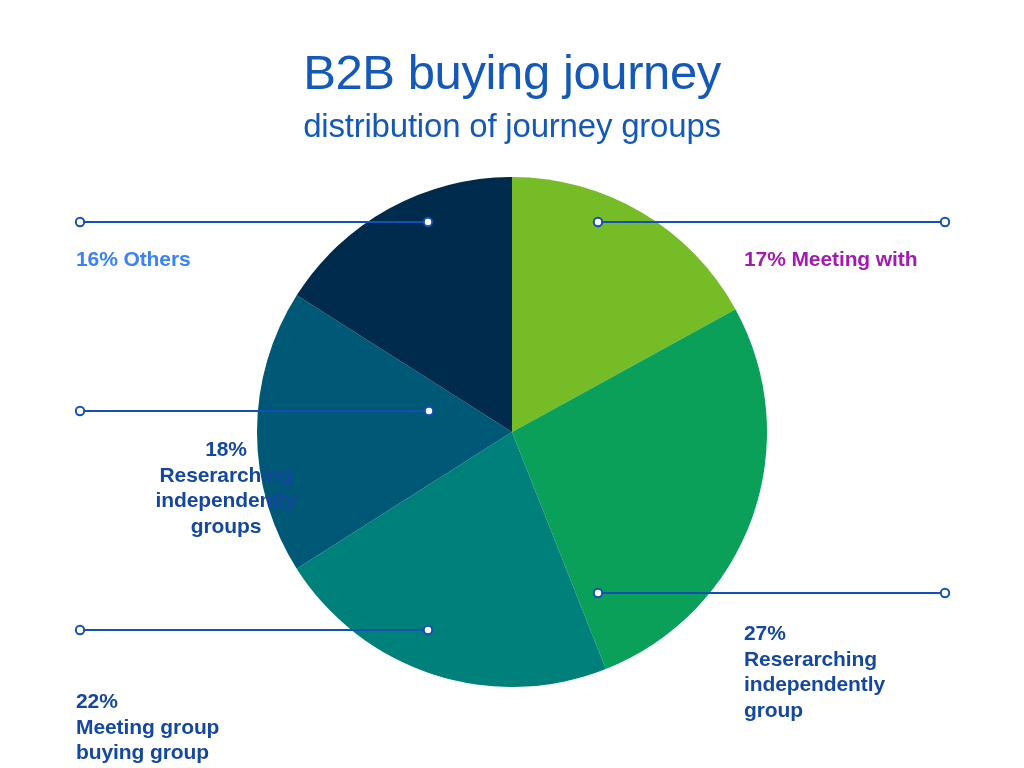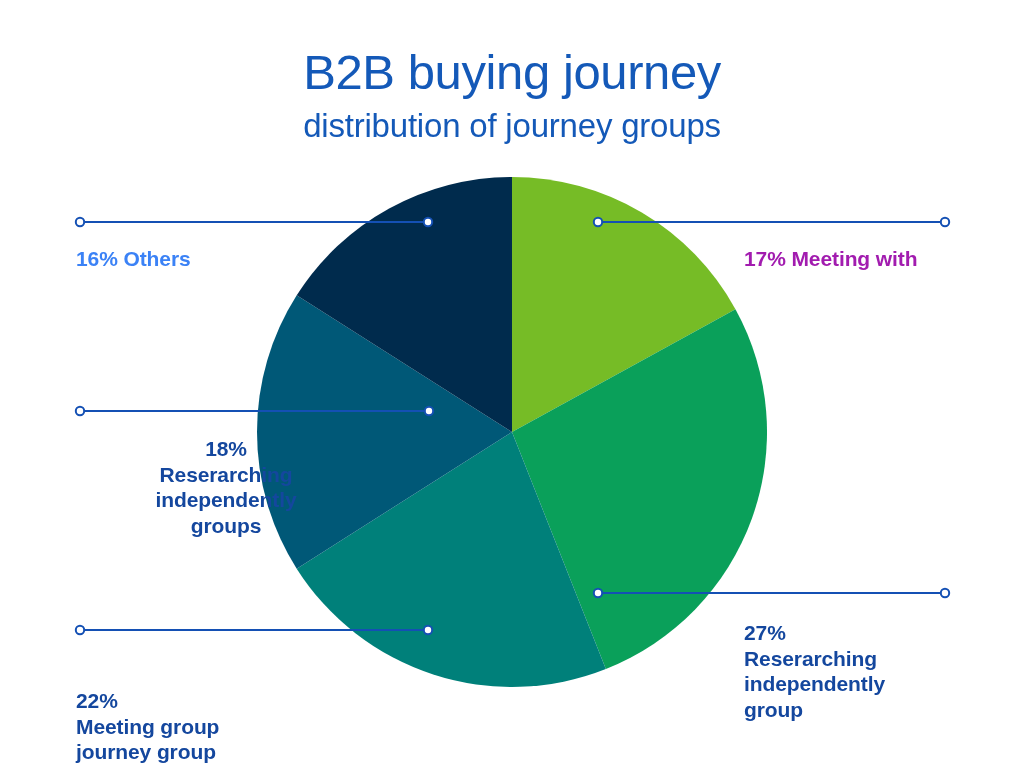--- a/index.html
+++ b/index.html
@@ -145,21 +145,21 @@
   <div id="callout-offline" class="callout" style="color: rgb(20, 71, 158); text-align: center;">
     <span class="ln">18%</span>
     <span class="ln">Reserarching</span>
     <span class="ln">independently</span>
     <span class="ln">groups</span>
   </div>
 
   <div id="callout-buyinggroup" class="callout" style="color: rgb(20, 71, 158);">
     <span class="ln">22%</span>
     <span class="ln">Meeting group</span>
-    <span class="ln">journey group</span>
+    <span class="ln">buying group</span>
   </div>
 
   <div id="callout-suppliers" class="callout" style="color: #a21caf;">
     <span class="ln">17%  Meeting with</span>
   </div>
 
   <div id="callout-online" class="callout" style="color: rgb(20, 71, 158);">
     <span class="ln">27%</span>
     <span class="ln">Reserarching</span>
     <span class="ln">independently</span>

